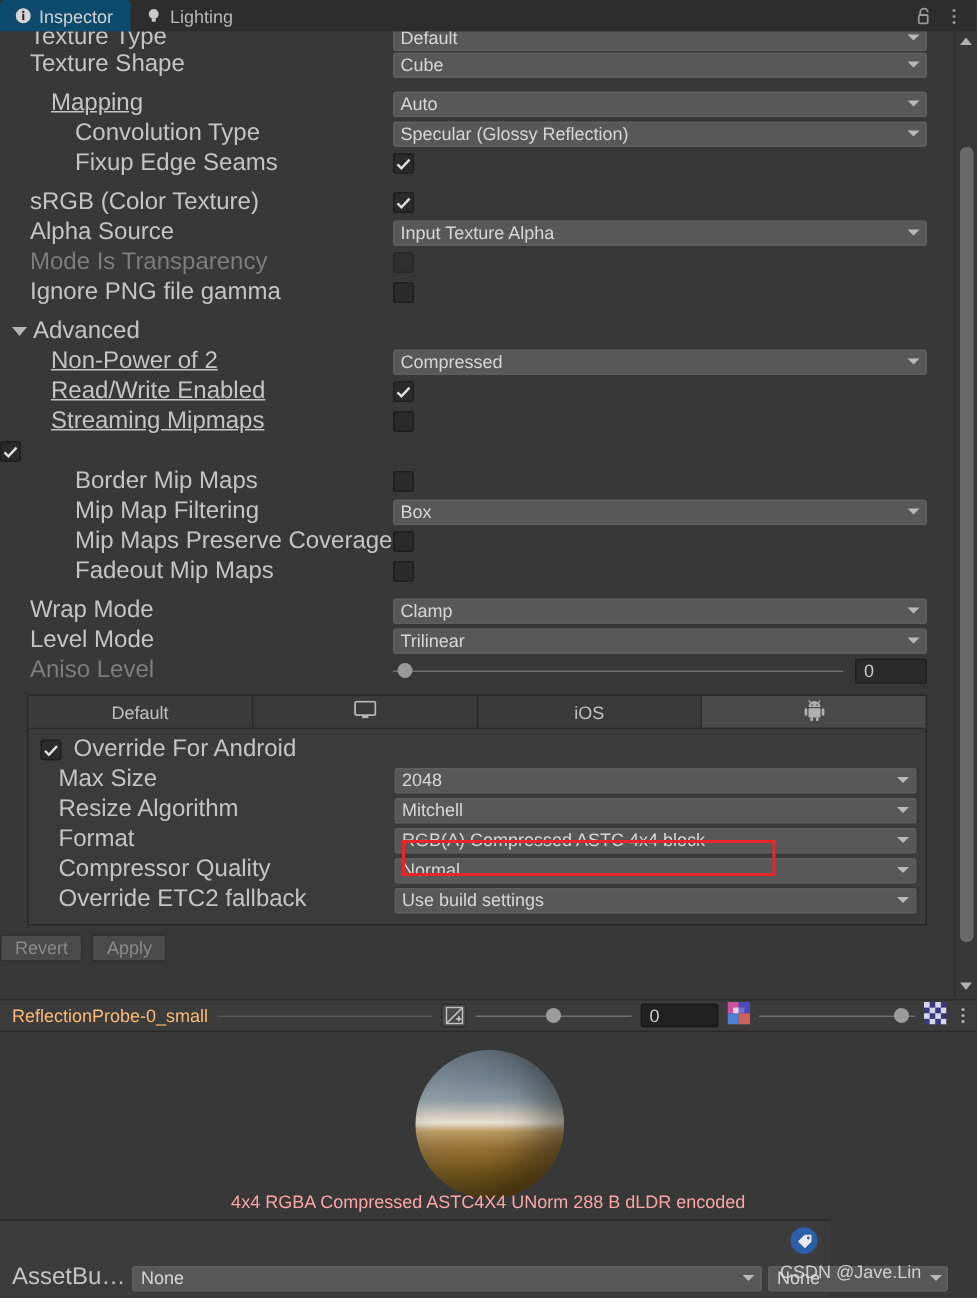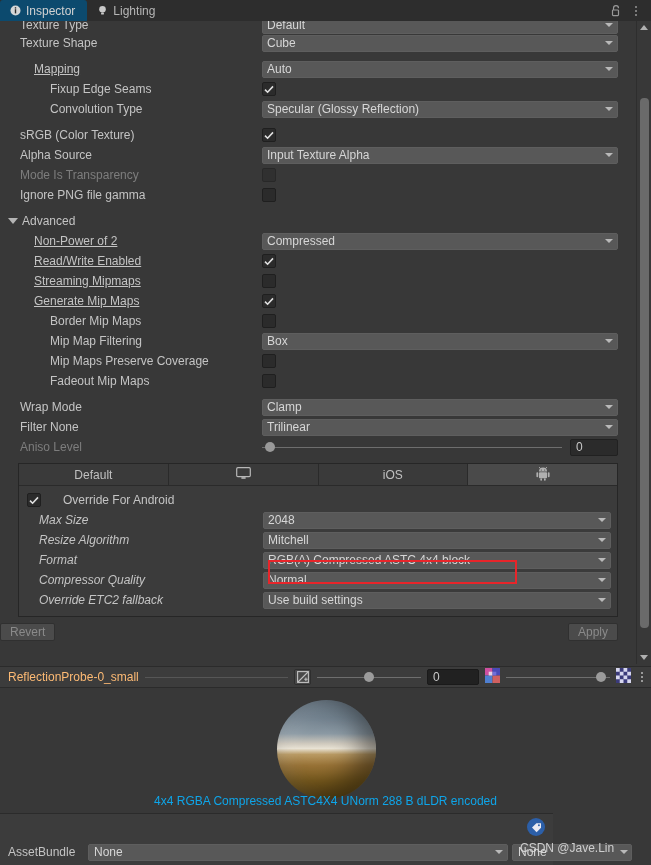--- a/index.html
+++ b/index.html
@@ -30,21 +30,21 @@
 
   
   .content {
     position: absolute; top: 21px; left: 0; width: 636px; height: 643px;
     background: #383838; overflow: hidden;
   }
   .row {
     position: relative; height: 20px; display: flex; align-items: center;
   }
   .label {
-    font-size: 12px; color: #c4c4c4; white-space: nowrap;
+    font-size: 16px; color: #c4c4c4; white-space: nowrap;
     overflow: hidden; text-overflow: ellipsis;
   }
   .label.dim { color: #7d7d7d; }
   .lbl-w { width: 262px; flex: 0 0 262px; }
   .ind0 { padding-left: 20px; }
   .ind1 { padding-left: 34px; text-decoration: underline; }
   .ind2 { padding-left: 50px; }
   .ctl { flex: 1; display: flex; align-items: center; }
 
   .dropdown {
@@ -92,33 +92,33 @@
   }
   .plattabs { display: flex; height: 22px; background: #353535; border-bottom: 1px solid #2a2a2a; }
   .plattab {
     flex: 1; display: flex; align-items: center; justify-content: center;
     font-size: 12px; color: #c0c0c0; border-right: 1px solid #2a2a2a;
     background: #3a3a3a;
   }
   .plattab:last-child { border-right: none; }
   .plattab.active { background: #4a4a4a; color: #e0e0e0; }
   .platbody { padding: 4px 0 6px 0; }
-  .platbody .lbl-w { width: 244px; flex: 0 0 244px; font-style: italic; }
+  .platbody .lbl-w { width: 244px; flex: 0 0 244px; }
   .platbody .dropdown { width: 348px; }
-  .ovrow { height: 20px; display: flex; align-items: center; padding-left: 8px; gap: 22px; }
+  .ovrow { height: 20px; display: flex; align-items: center; padding-left: 8px; gap: 8px; }
 
   .highlight-box {
     position: absolute; left: 268px; top: 560px;
     width: 249px; height: 24px; border: 2px solid #e8252a;
     pointer-events: none; z-index: 30;
   }
 
   .applyrow {
-    display: flex; justify-content: space-between; align-items: center;
-    gap: 23px; padding: 6px 18px 0 0;
+    display: flex; justify-content: flex-start; align-items: center;
+    gap: 6px; padding: 6px 18px 0 0;
   }
   .btn {
     height: 18px; min-width: 48px; padding: 0 9px; background: #4b4b4b;
     border: 1px solid #303030; border-radius: 2px;
     font-size: 12px; color: #8a8a8a; display: flex; align-items: center; justify-content: center;
   }
 
   
   .vscroll {
     position: absolute; top: 21px; right: 0; width: 15px; height: 643px;
@@ -171,21 +171,21 @@
     border-radius: 50%;
     background:
       linear-gradient(to bottom,
         #5d6c79 0%, #6f7f8c 18%, #8b99a3 34%,
         #cfc9bd 44%, #e8e2d4 49%, #b99a63 55%,
         #9a7437 66%, #80601f 82%, #6d5118 100%);
     box-shadow: inset -14px -10px 26px rgba(0,0,0,.45), inset 10px 8px 20px rgba(255,255,255,.10);
   }
   .prevcaption {
     position: absolute; left: 0; top: 106px; width: 651px;
-    text-align: center; font-size: 12px; color: #0ea5e9;
+    text-align: center; font-size: 12px; color: #fca5a5;
   }
 
   
   .footer {
     position: absolute; top: 813px; left: 0; width: 553px; height: 52px;
     background: #3c3c3c; border-top: 1px solid #2b2b2b;
   }
   .tagicon {
     position: absolute; right: 8px; top: 4px; width: 18px; height: 18px;
     border-radius: 50%; background: #2c5fa8;
@@ -293,40 +293,40 @@
       <div class="label lbl-w ind1">Mapping</div>
       <div class="ctl">
         <div class="dropdown">
           <span>Auto</span>
           <span class="arrow"></span>
         </div>
       </div>
     </div>
 
     <div class="row">
+      <div class="label lbl-w ind2">Convolution Type</div>
+      <div class="ctl">
+        <div class="dropdown">
+          <span>Specular (Glossy Reflection)</span>
+          <span class="arrow"></span>
+        </div>
+      </div>
+    </div>
+
+    <div class="row">
       <div class="label lbl-w ind2">Fixup Edge Seams</div>
       <div class="ctl">
         <div class="checkbox">
           <svg width="10" height="9" viewBox="0 0 10 9">
               <path d="M1 4.6 L3.6 7.2 L9 1.4" fill="none" stroke="#e0e0e0" stroke-width="1.6"></path>
             </svg>
         </div>
       </div>
     </div>
 
-    <div class="row">
-      <div class="label lbl-w ind2">Convolution Type</div>
-      <div class="ctl">
-        <div class="dropdown">
-          <span>Specular (Glossy Reflection)</span>
-          <span class="arrow"></span>
-        </div>
-      </div>
-    </div>
-
     <div class="gap6"></div>
 
     <div class="row">
       <div class="label lbl-w ind0">sRGB (Color Texture)</div>
       <div class="ctl">
         <div class="checkbox">
           <svg width="10" height="9" viewBox="0 0 10 9">
               <path d="M1 4.6 L3.6 7.2 L9 1.4" fill="none" stroke="#e0e0e0" stroke-width="1.6"></path>
             </svg>
         </div>
@@ -388,21 +388,20 @@
     </div>
 
     <div class="row">
       <div class="label lbl-w ind1">Streaming Mipmaps</div>
       <div class="ctl">
         <div class="checkbox"></div>
       </div>
     </div>
 
     <div class="row">
-      <div class="label lbl-w ind1">Generate Mip Maps</div>
       <div class="ctl">
         <div class="checkbox">
           <svg width="10" height="9" viewBox="0 0 10 9">
               <path d="M1 4.6 L3.6 7.2 L9 1.4" fill="none" stroke="#e0e0e0" stroke-width="1.6"></path>
             </svg>
         </div>
       </div>
     </div>
 
     <div class="row">
@@ -442,21 +441,21 @@
       <div class="label lbl-w ind0">Wrap Mode</div>
       <div class="ctl">
         <div class="dropdown">
           <span>Clamp</span>
           <span class="arrow"></span>
         </div>
       </div>
     </div>
 
     <div class="row">
-      <div class="label lbl-w ind0">Filter None</div>
+      <div class="label lbl-w ind0">Level Mode</div>
       <div class="ctl">
         <div class="dropdown">
           <span>Trilinear</span>
           <span class="arrow"></span>
         </div>
       </div>
     </div>
 
     <div class="row">
       <div class="label lbl-w ind0 dim">Aniso Level</div>

